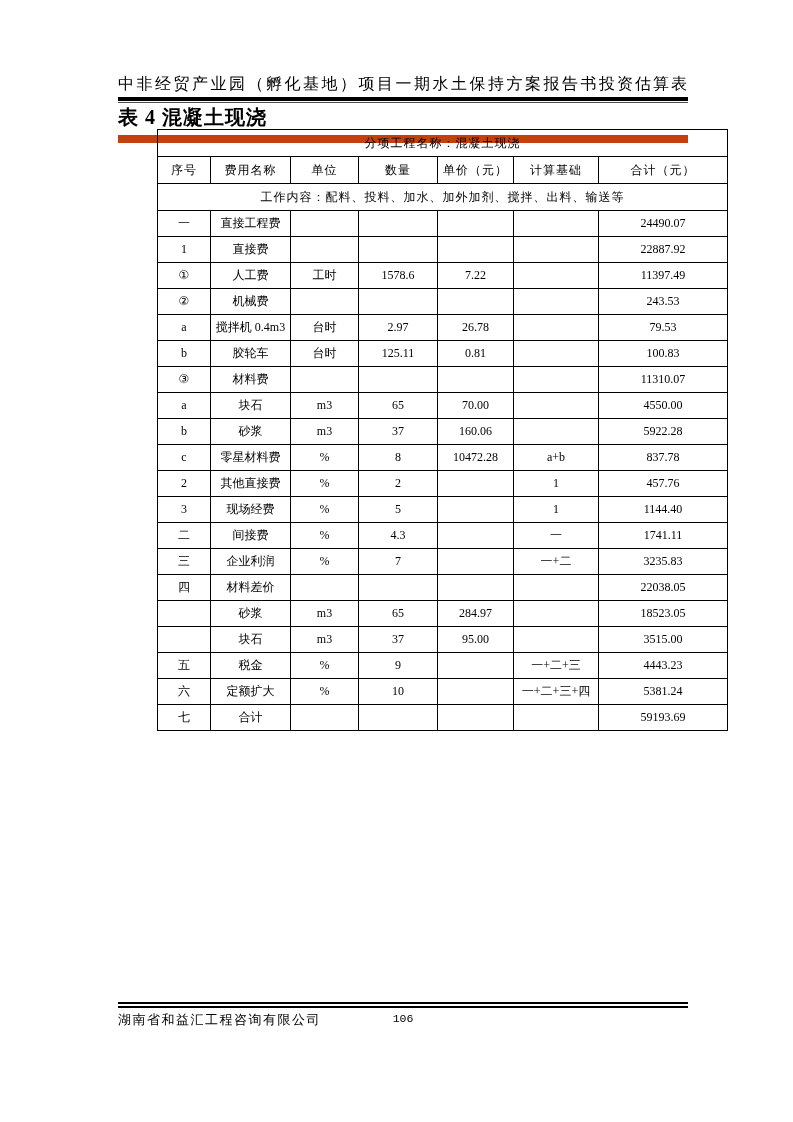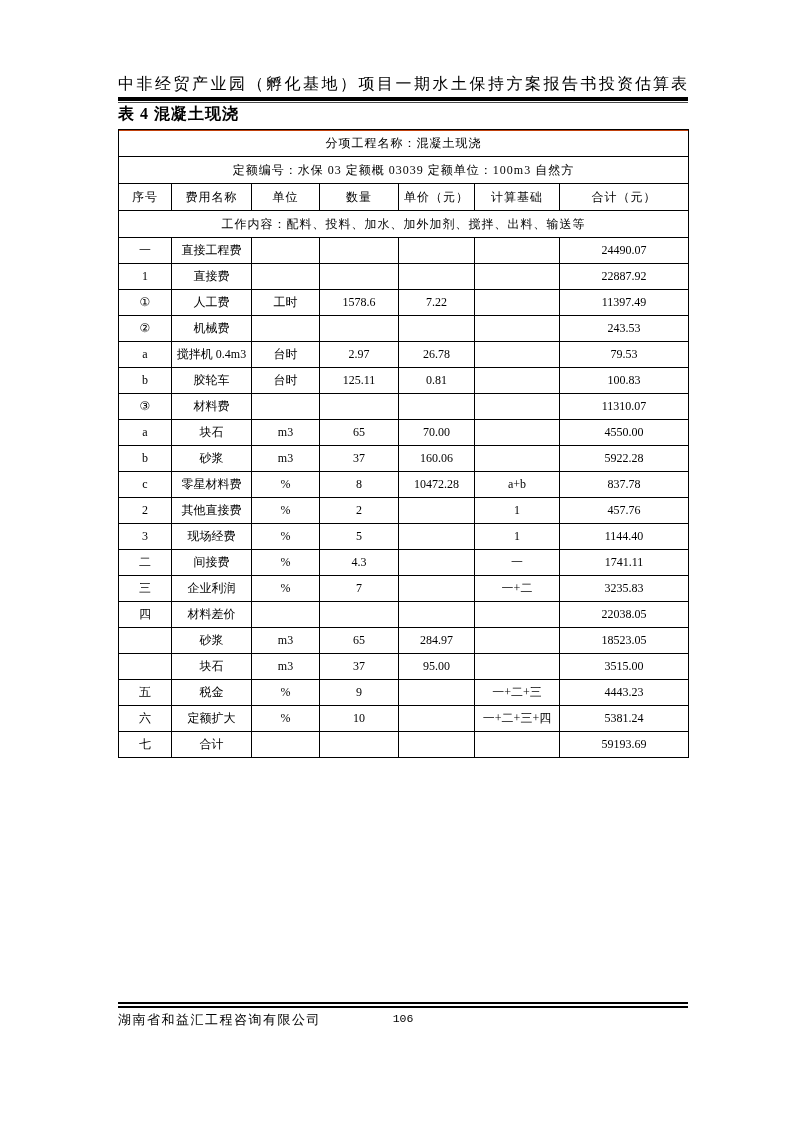--- a/index.html
+++ b/index.html
@@ -35,29 +35,30 @@
   }
   .header-rule {
     top: 97px;
     height: 1px;
     border-top: 4px solid #000;
     border-bottom: 1px solid #4a4a4a;
   }
   
   .doc-title {
     top: 104px;
-    font-size: 16px;
+    font-size: 20px;
     font-weight: bold;
     letter-spacing: 1px;
     padding-bottom: 4px;
-    border-bottom: 2px solid #c2410c;
+    border-bottom: 8px solid #c2410c;
   }
   
   .table-wrap {
     top: 129px;
+    margin-left: 39px;
   }
   table {
     border-collapse: collapse;
     table-layout: fixed;
     width: 570px;
   }
   td, th {
     border: 1px solid #000;
     font-weight: normal;
     font-size: 12px;
@@ -122,23 +123,20 @@
       <col style="width:79px">
       <col style="width:76px">
       <col style="width:85px">
       <col style="width:129px">
     </colgroup>
     <thead>
       <tr>
         <td class="info-cell" colspan="7">分项工程名称：混凝土现浇</td>
       </tr>
       <tr>
-        <td class="info-cell" colspan="7">定额编号：水保 03 定额概 03039 定额单位：100m3 自然方</td>
-      </tr>
-      <tr>
         <th>序号</th>
         <th>费用名称</th>
         <th>单位</th>
         <th>数量</th>
         <th>单价（元）</th>
         <th>计算基础</th>
         <th>合计（元）</th>
       </tr>
       <tr>
         <td class="info-cell" colspan="7">工作内容：配料、投料、加水、加外加剂、搅拌、出料、输送等</td>

